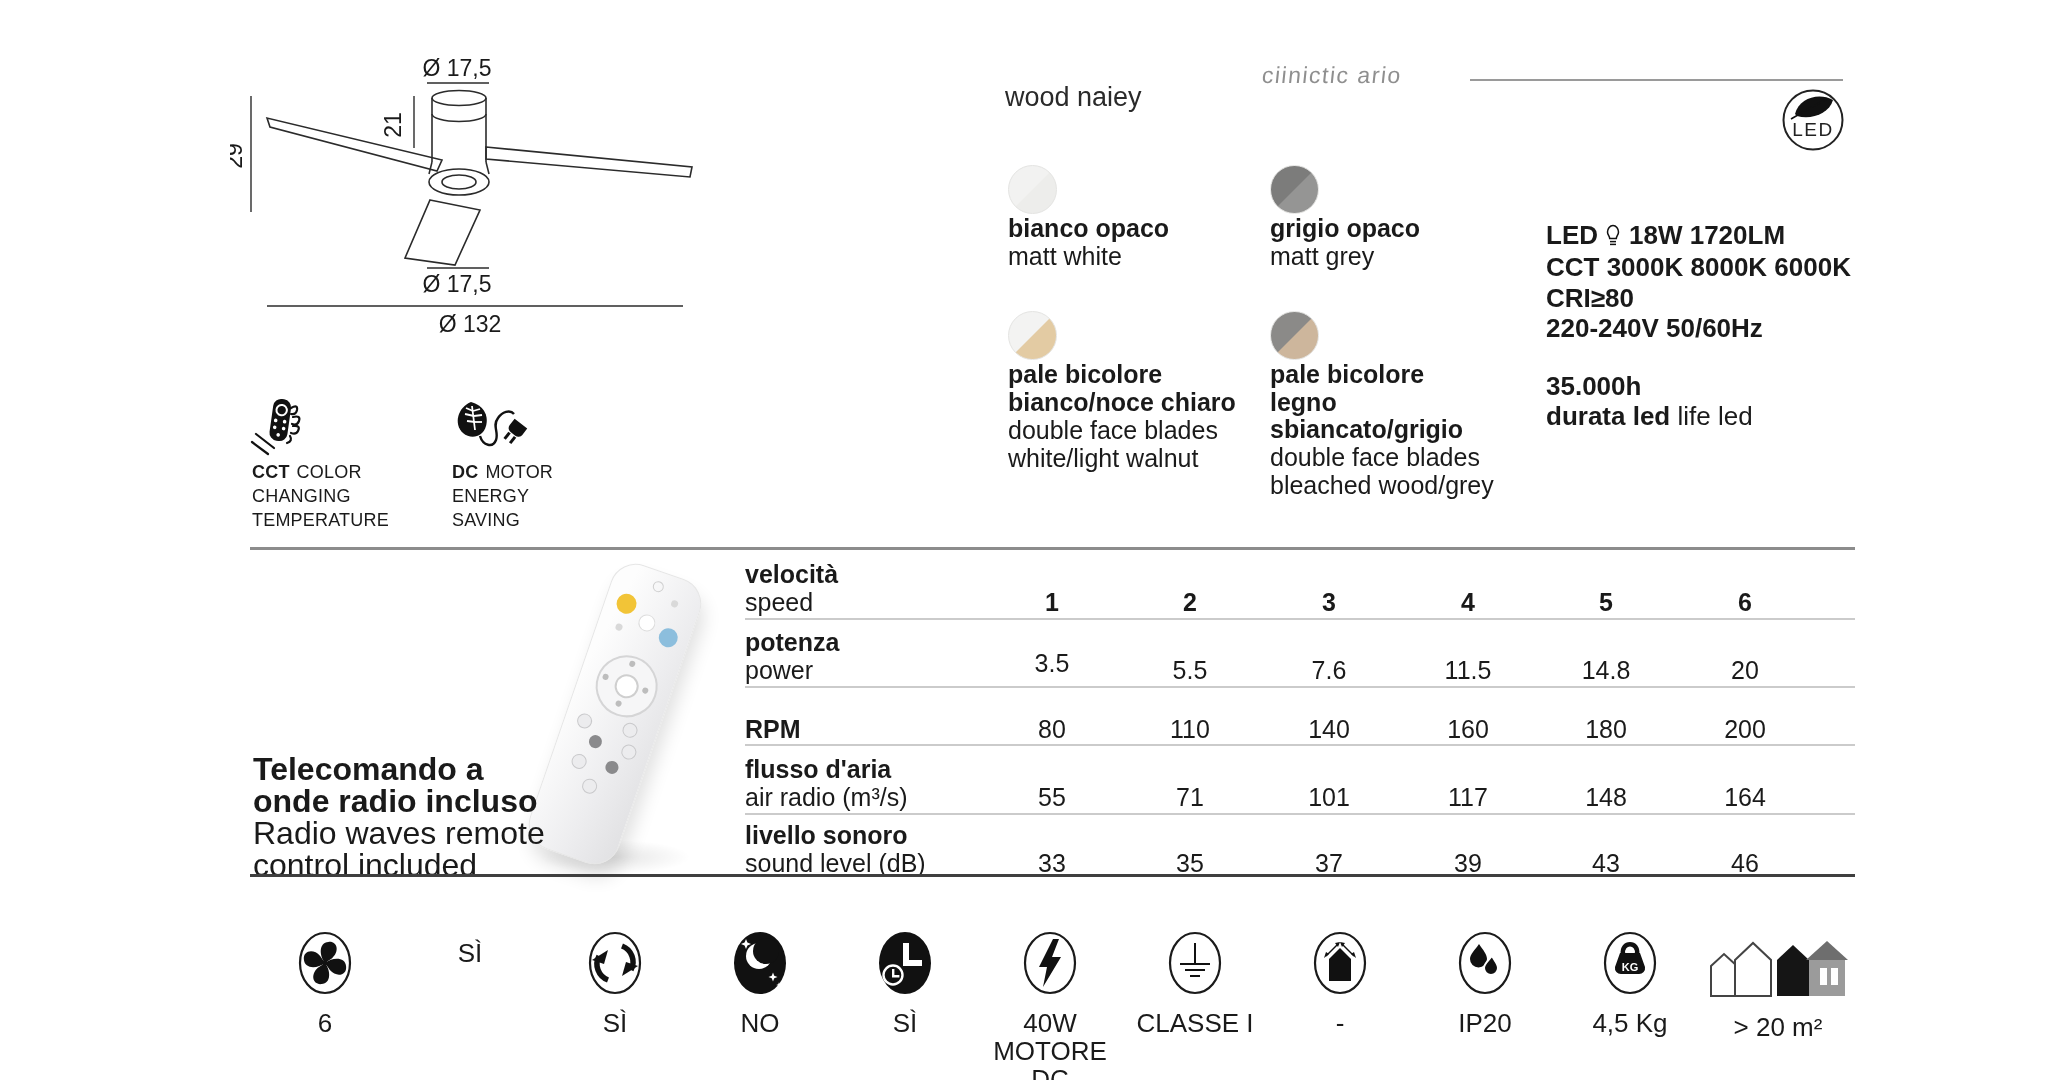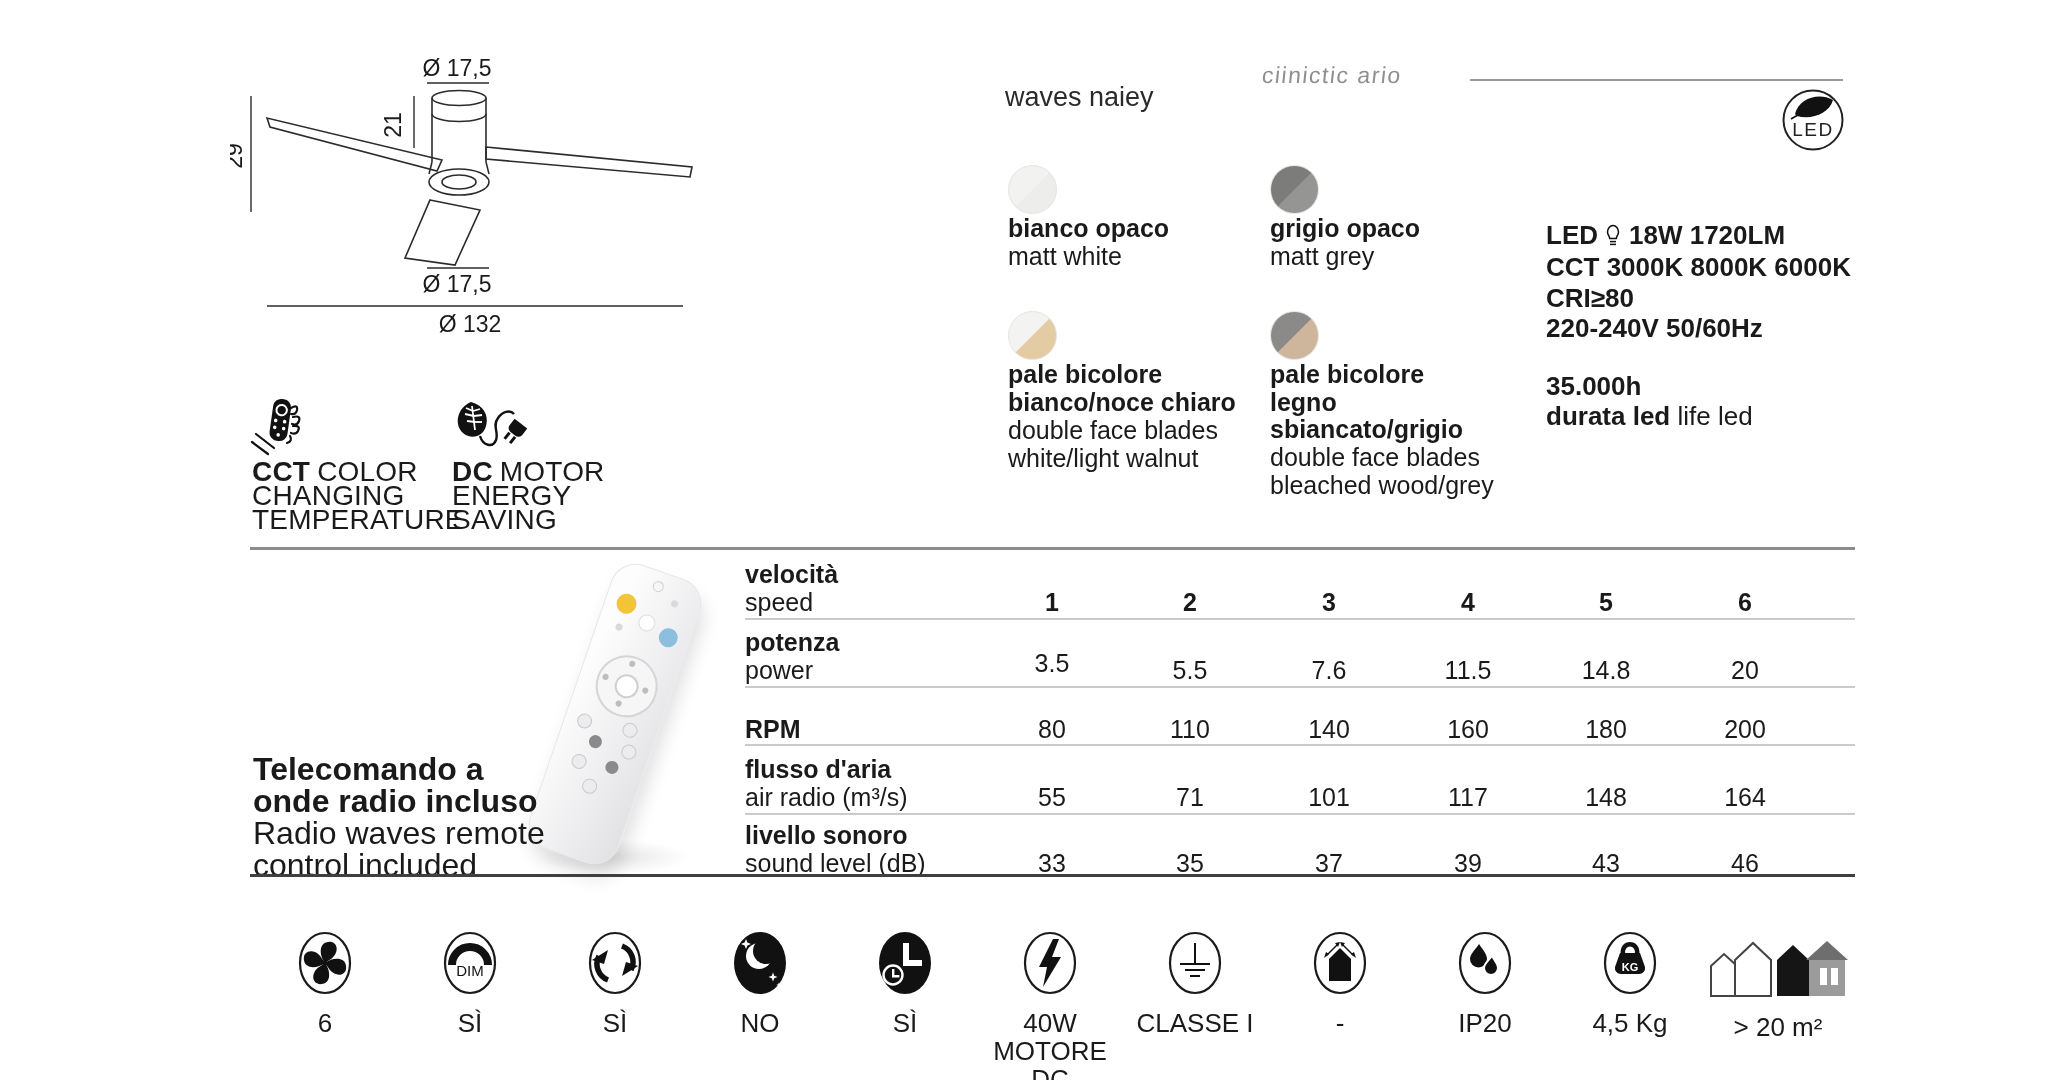--- a/index.html
+++ b/index.html
@@ -1,21 +1,21 @@
 <!DOCTYPE html>
 <html><head>
 <meta charset="utf-8">
 <style>
   html,body{margin:0;padding:0;background:#fff;}
   #sheet{position:relative;width:2048px;height:1080px;background:#fff;overflow:hidden;
          font-family:"Liberation Sans",sans-serif;color:#1a1a1a;}
   .abs{position:absolute;}
   .b{font-weight:bold;}
   
-  .feat{position:absolute;font-size:28px;line-height:24px;letter-spacing:.2px;}
+  .feat{position:absolute;font-size:18px;line-height:24px;letter-spacing:.2px;}
   .feat .abbr{font-weight:bold;margin-right:7px;}
   
   .finish-header{position:absolute;font-size:27px;color:#2a2a2a;}
   .finish-header.ghost{font-size:23px;color:#8f8f8f;letter-spacing:1.5px;transform:skewX(-6deg);}
   .finish{position:absolute;width:260px;}
   .sw{width:47px;height:47px;border-radius:50%;border:1px solid #e4e4e2;}
   .fl{font-size:25px;line-height:27px;margin-top:1px;}
   .finish .fl:first-of-type{margin-top:10px;}
   
   .led-line{position:absolute;left:1546px;font-size:26px;white-space:nowrap;}
@@ -124,21 +124,21 @@
       <rect x="61" y="40" width="3" height="8" fill="#111"></rect>
       <rect x="68" y="40" width="3" height="8" fill="#111"></rect>
     </g>
   </svg>
   <div class="feat" style="left:452px;top:460px">
     <div><span class="abbr">DC</span><span>MOTOR</span></div>
     <div>ENERGY</div>
     <div>SAVING</div>
   </div>
 
-  <div class="finish-header" style="left:1005px;top:82px">waves naiey</div>
+  <div class="finish-header" style="left:1005px;top:82px">wood naiey</div>
   <div class="finish-header ghost" style="left:1262px;top:62px">ciinictic ario</div>
 
   <div class="finish" style="left:1008px;top:165px">
     <div class="sw" style="background: linear-gradient(135deg, rgb(242, 242, 241) 49.5%, rgb(237, 237, 235) 50.5%);"></div>
     <div class="fl b">bianco opaco</div>
     <div class="fl">matt white</div>
   </div>
   <div class="finish" style="left:1270px;top:165px">
     <div class="sw" style="background: linear-gradient(135deg, rgb(124, 124, 123) 49.5%, rgb(149, 149, 148) 50.5%);"></div>
     <div class="fl b">grigio opaco</div>
@@ -270,25 +270,20 @@
             <path transform="rotate(110 28 33)" d="M28,33 C20,28 15,16 24,12 C32,8 38,17 33,26 Z" fill="#111"></path>
             <path transform="rotate(200 28 33)" d="M28,33 C20,28 15,16 24,12 C32,8 38,17 33,26 Z" fill="#111"></path>
             <path transform="rotate(290 28 33)" d="M28,33 C20,28 15,16 24,12 C32,8 38,17 33,26 Z" fill="#111"></path>
             <circle cx="28" cy="33" r="2.5" fill="#111"></circle>
           </svg></span>
         <div class="bl">
           <div>6</div>
         </div>
       </div>
       <div class="badge" style="left: 390px; top: 930px; width: 160px;">
-        <span class="ic"><svg width="56" height="66" viewBox="0 0 56 66">
-            <ellipse cx="28" cy="33" rx="25" ry="30" fill="#fff" stroke="#1a1a1a" stroke-width="2.2"></ellipse>
-            <path d="M10,35 A18,18 0 1 1 46,35" fill="none" stroke="#111" stroke-width="8"></path>
-            <text x="28" y="46" text-anchor="middle" font-size="15" fill="#111">DIM</text>
-          </svg></span>
         <div class="bl">
           <div>SÌ</div>
         </div>
       </div>
       <div class="badge" style="left: 535px; top: 930px; width: 160px;">
         <span class="ic"><svg width="56" height="66" viewBox="0 0 56 66">
             <ellipse cx="28" cy="33" rx="25" ry="30" fill="#fff" stroke="#1a1a1a" stroke-width="2.2"></ellipse>
             <g stroke="#111" stroke-width="5.5" fill="none">
               <path d="M21,50 A17,17 0 0 1 12,26"></path>
               <path d="M35,16 A17,17 0 0 1 44,40"></path>

